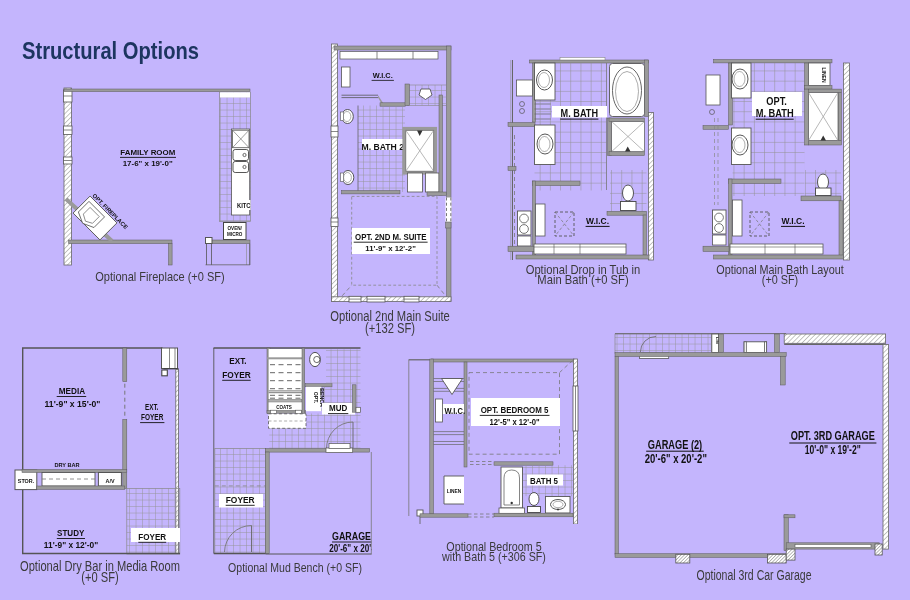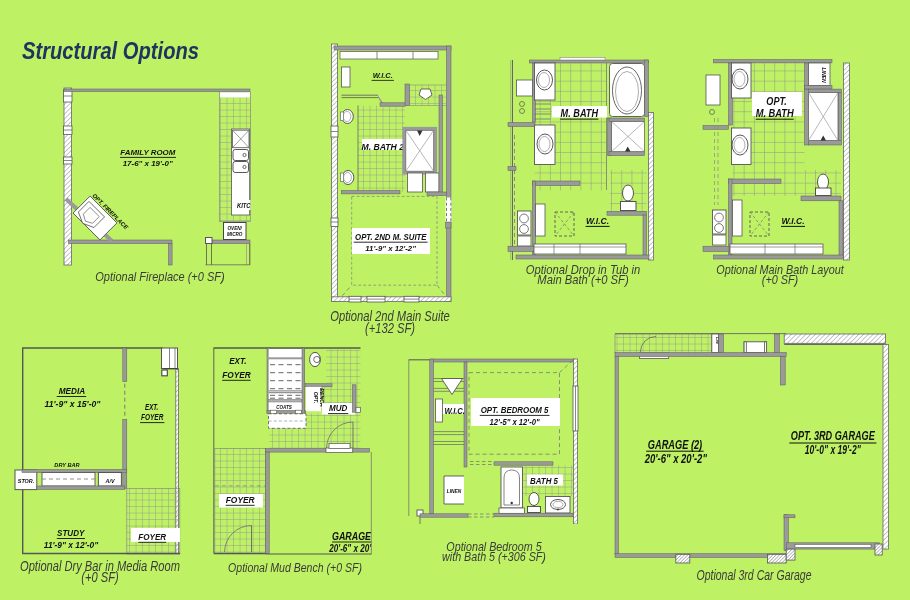--- a/index.html
+++ b/index.html
@@ -1,17 +1,17 @@
 <!DOCTYPE html>
 <html><head>
 <meta charset="utf-8">
 <style>
 html,body{margin:0;padding:0;background:#ffffff;}
-#page{position:relative;width:910px;height:600px;background:#bef264;overflow:hidden;
-  font-family:"Liberation Sans",sans-serif;font-style:italic;}
+#page{position:relative;width:910px;height:600px;background:#c4b5fd;overflow:hidden;
+  font-family:"Liberation Sans",sans-serif;}
 svg{position:absolute;overflow:hidden;}
 .cap{position:absolute;text-align:center;color:#3a3a3a;font-size:13.2px;line-height:11px;transform:scaleX(0.8);}
 text{font-family:"Liberation Sans",sans-serif;fill:#111;}
 </style>
 </head>
 <body>
 <div id="page">
 
 <div style="position:absolute;left:22px;top:36.5px;font-size:24px;font-weight:bold;color:#1d3560;transform:scaleX(0.84);transform-origin:0 0;">Structural Options</div>
 

